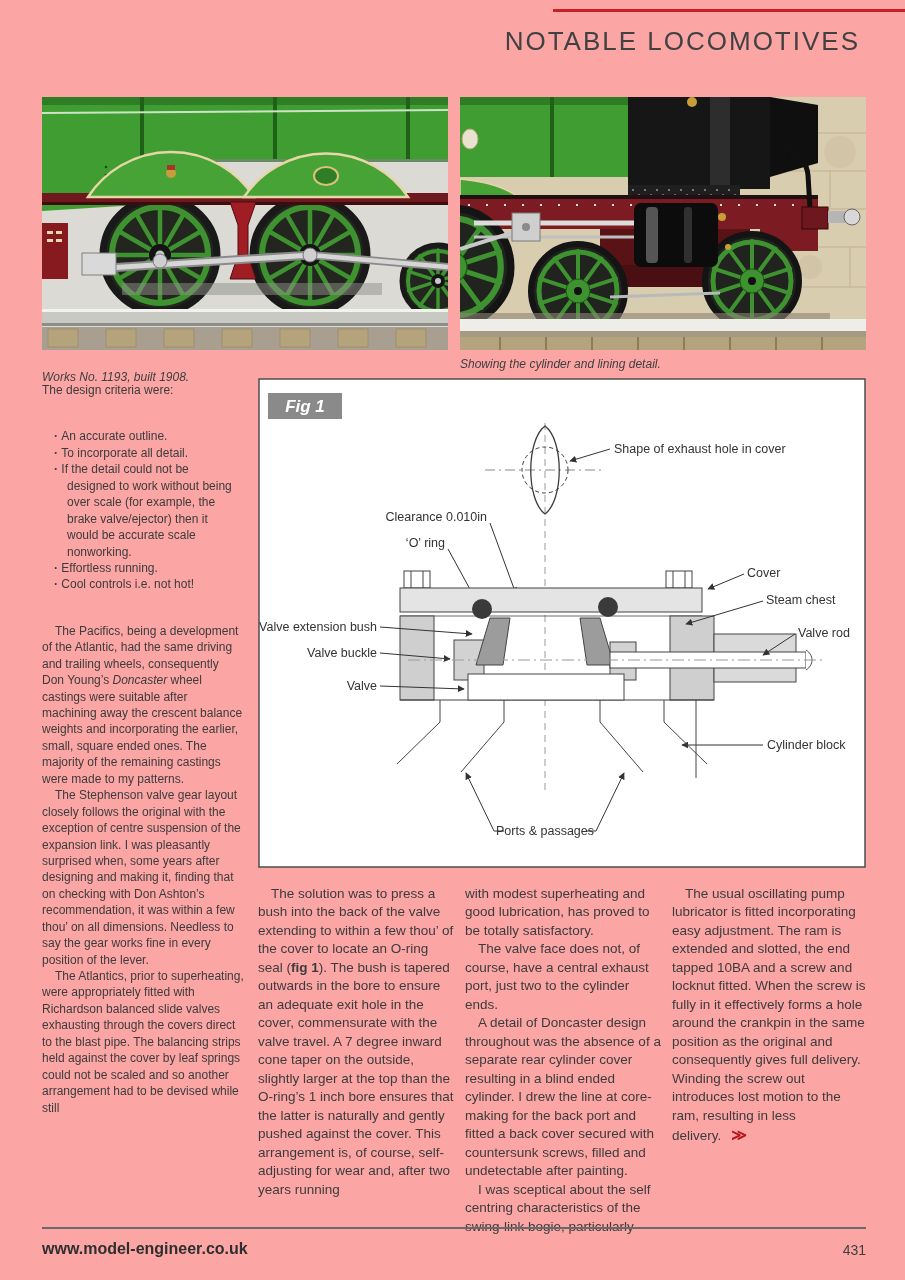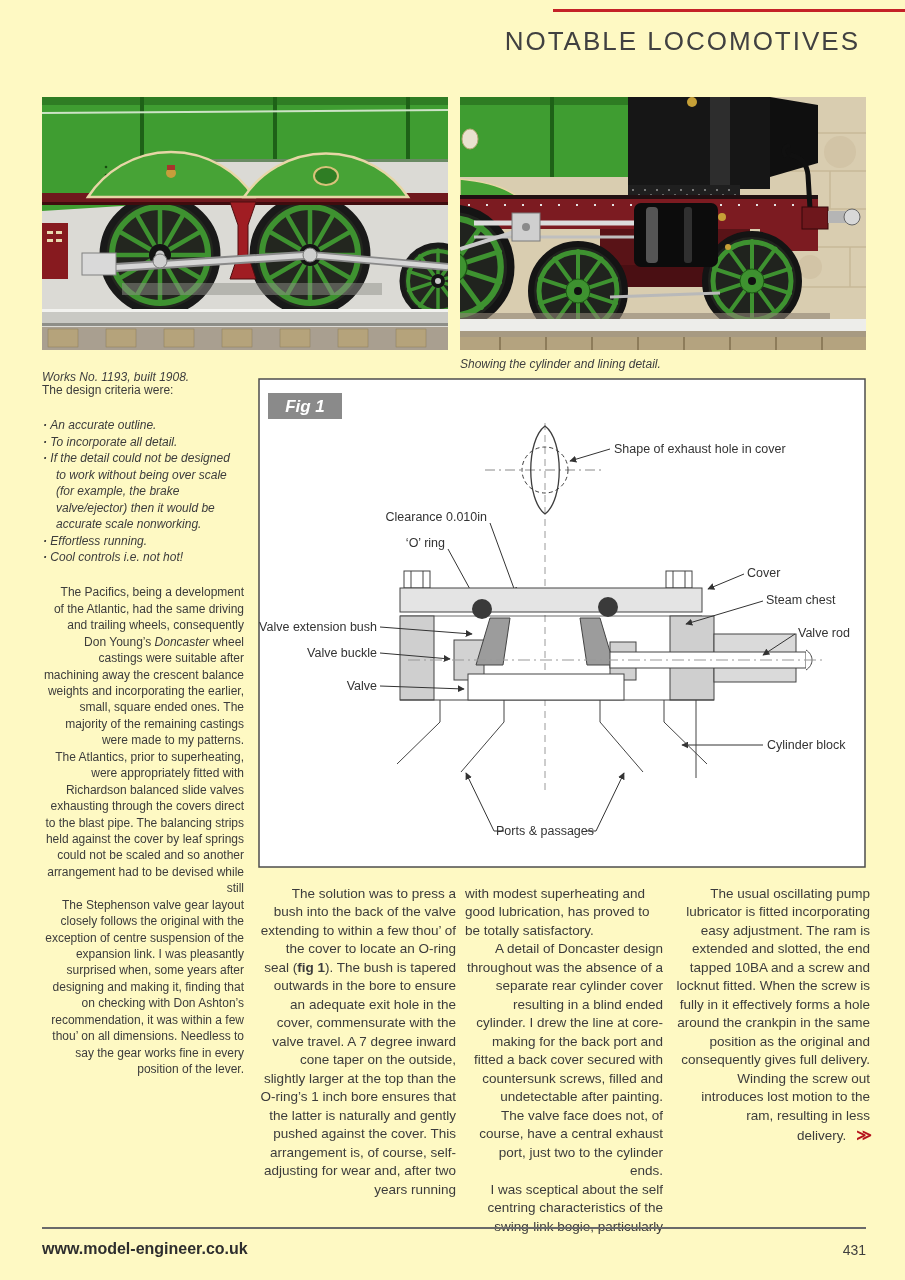--- a/index.html
+++ b/index.html
@@ -1,34 +1,34 @@
 <!DOCTYPE html>
 <html><head>
 <meta charset="utf-8">
 <style>
   html,body{margin:0;padding:0;background:#ffffff;}
-  .page{position:relative;width:905px;height:1280px;background:#fef9c3;overflow:hidden;
+  .page{position:relative;width:905px;height:1280px;background:#fca5a5;overflow:hidden;
         font-family:"Liberation Sans",sans-serif;color:#3c3c3c;}
   .top-rule{position:absolute;left:553px;top:9px;width:352px;height:3px;background:#c42227;}
   .page-title{position:absolute;top:26px;right:45px;font-size:26px;letter-spacing:2px;
               color:#414141;font-weight:400;}
   .photo{position:absolute;top:97px;width:406px;height:253px;background:#ddd;overflow:hidden;}
   .photo svg{display:block;}
   .photo-left{left:42px;}
   .photo-right{left:460px;}
   .caption{position:absolute;top:357px;font-size:12px;font-style:italic;color:#3f3f3f;}
   .cap-left{left:42px;margin-top:13px;}
   .cap-right{left:460px;}
   .colA{position:absolute;left:42px;top:382px;width:202px;font-size:12px;line-height:1.37;}
   .colA p,.colB p{margin:0;}
   .gap{height:18px;}
-  .bullets{margin:1px;padding:0;list-style:none;font-style:italic;}
+  .bullets{margin:12px;padding:0;list-style:none;}
   .bullets li{padding-left:13px;text-indent:-13px;}
   .bullets li::before{content:"·  ";font-weight:bold;}
-  .ind{text-indent:13px;text-align:right;}
+  .ind{text-indent:13px;}
   .colB{position:absolute;top:885px;width:198px;font-size:13.5px;line-height:1.37;}
   .col2{left:258px;}
   .col3{left:465px;}
   .col4{left:672px;}
   .cont-marker{color:#b5121b;font-weight:bold;font-size:15px;margin-left:10px;letter-spacing:-2px;}
   .figure{position:absolute;left:258px;top:378px;width:608px;height:490px;}
   .fig text{font:12.5px "Liberation Sans",sans-serif;fill:#333;}
   .fig .figlab{font:italic bold 17px "Liberation Sans",sans-serif;fill:#fff;}
   .footer-rule{position:absolute;left:42px;top:1227px;width:824px;height:2px;background:#6a6a6a;}
   .footer-url{position:absolute;left:42px;top:1240px;font-size:16px;font-weight:bold;color:#2e2e2e;text-align:right;}
@@ -275,22 +275,22 @@
     <div class="gap"></div>
     <ul class="bullets">
       <li>An accurate outline.</li>
       <li>To incorporate all detail.</li>
       <li>If the detail could not be designed to work without being over scale (for example, the brake valve/ejector) then it would be accurate scale nonworking.</li>
       <li>Effortless running.</li>
       <li>Cool controls i.e. not hot!</li>
     </ul>
     <div class="gap"></div>
     <p class="ind"><span>The Pacifics, being a development of the Atlantic, had the same driving and trailing wheels, consequently Don Young’s </span><i>Doncaster</i><span> wheel castings were suitable after machining away the crescent balance weights and incorporating the earlier, small, square ended ones. The majority of the remaining castings were made to my patterns.</span></p>
+    <p class="ind">The Stephenson valve gear layout closely follows the original with the exception of centre suspension of the expansion link. I was pleasantly surprised when, some years after designing and making it, finding that on checking with Don Ashton’s recommendation, it was within a few thou’ on all dimensions. Needless to say the gear works fine in every position of the lever.</p>
     <p class="ind">The Atlantics, prior to superheating, were appropriately fitted with Richardson balanced slide valves exhausting through the covers direct to the blast pipe. The balancing strips held against the cover by leaf springs could not be scaled and so another arrangement had to be devised while still</p>
-    <p class="ind">The Stephenson valve gear layout closely follows the original with the exception of centre suspension of the expansion link. I was pleasantly surprised when, some years after designing and making it, finding that on checking with Don Ashton’s recommendation, it was within a few thou’ on all dimensions. Needless to say the gear works fine in every position of the lever.</p>
   </div>
 
   <div class="figure">
     <svg class="fig" width="608" height="490" viewBox="0 0 608 490">
       <defs>
         <marker id="arr" viewBox="0 0 10 10" refX="9" refY="5" markerWidth="7" markerHeight="7" orient="auto-start-reverse">
           <path d="M0,0 L10,5 L0,10 z" fill="#333"></path>
         </marker>
       </defs>
       <rect x="1" y="1" width="606" height="488" fill="#fff" stroke="#4d4d4d" stroke-width="1.5"></rect>
@@ -367,22 +367,22 @@
       <path d="M328,453 h10 l28,-58" stroke="#333" fill="none" marker-end="url(#arr)"></path>
     </svg>
   </div>
 
   <div class="colB col2">
     <p class="ind"><span>The solution was to press a bush into the back of the valve extending to within a few thou’ of the cover to locate an O-ring seal (</span><b>fig 1</b><span>). The bush is tapered outwards in the bore to ensure an adequate exit hole in the cover, commensurate with the valve travel. A 7 degree inward cone taper on the outside, slightly larger at the top than the O-ring’s 1 inch bore ensures that the latter is naturally and gently pushed against the cover. This arrangement is, of course, self-adjusting for wear and, after two years running</span></p>
   </div>
 
   <div class="colB col3">
     <p>with modest superheating and good lubrication, has proved to be totally satisfactory.</p>
+    <p class="ind">The valve face does not, of course, have a central exhaust port, just two to the cylinder ends.</p>
     <p class="ind">A detail of Doncaster design throughout was the absence of a separate rear cylinder cover resulting in a blind ended cylinder. I drew the line at core-making for the back port and fitted a back cover secured with countersunk screws, filled and undetectable after painting.</p>
-    <p class="ind">The valve face does not, of course, have a central exhaust port, just two to the cylinder ends.</p>
     <p class="ind">I was sceptical about the self centring characteristics of the swing-link bogie, particularly</p>
   </div>
 
   <div class="colB col4">
     <p class="ind"><span>The usual oscillating pump lubricator is fitted incorporating easy adjustment. The ram is extended and slotted, the end tapped 10BA and a screw and locknut fitted. When the screw is fully in it effectively forms a hole around the crankpin in the same position as the original and consequently gives full delivery. Winding the screw out introduces lost motion to the ram, resulting in less delivery.</span><span class="cont-marker">≫</span></p>
   </div>
 
   <div class="footer-rule"></div>
   <div class="footer-url">www.model-engineer.co.uk</div>
   <div class="footer-page">431</div>

